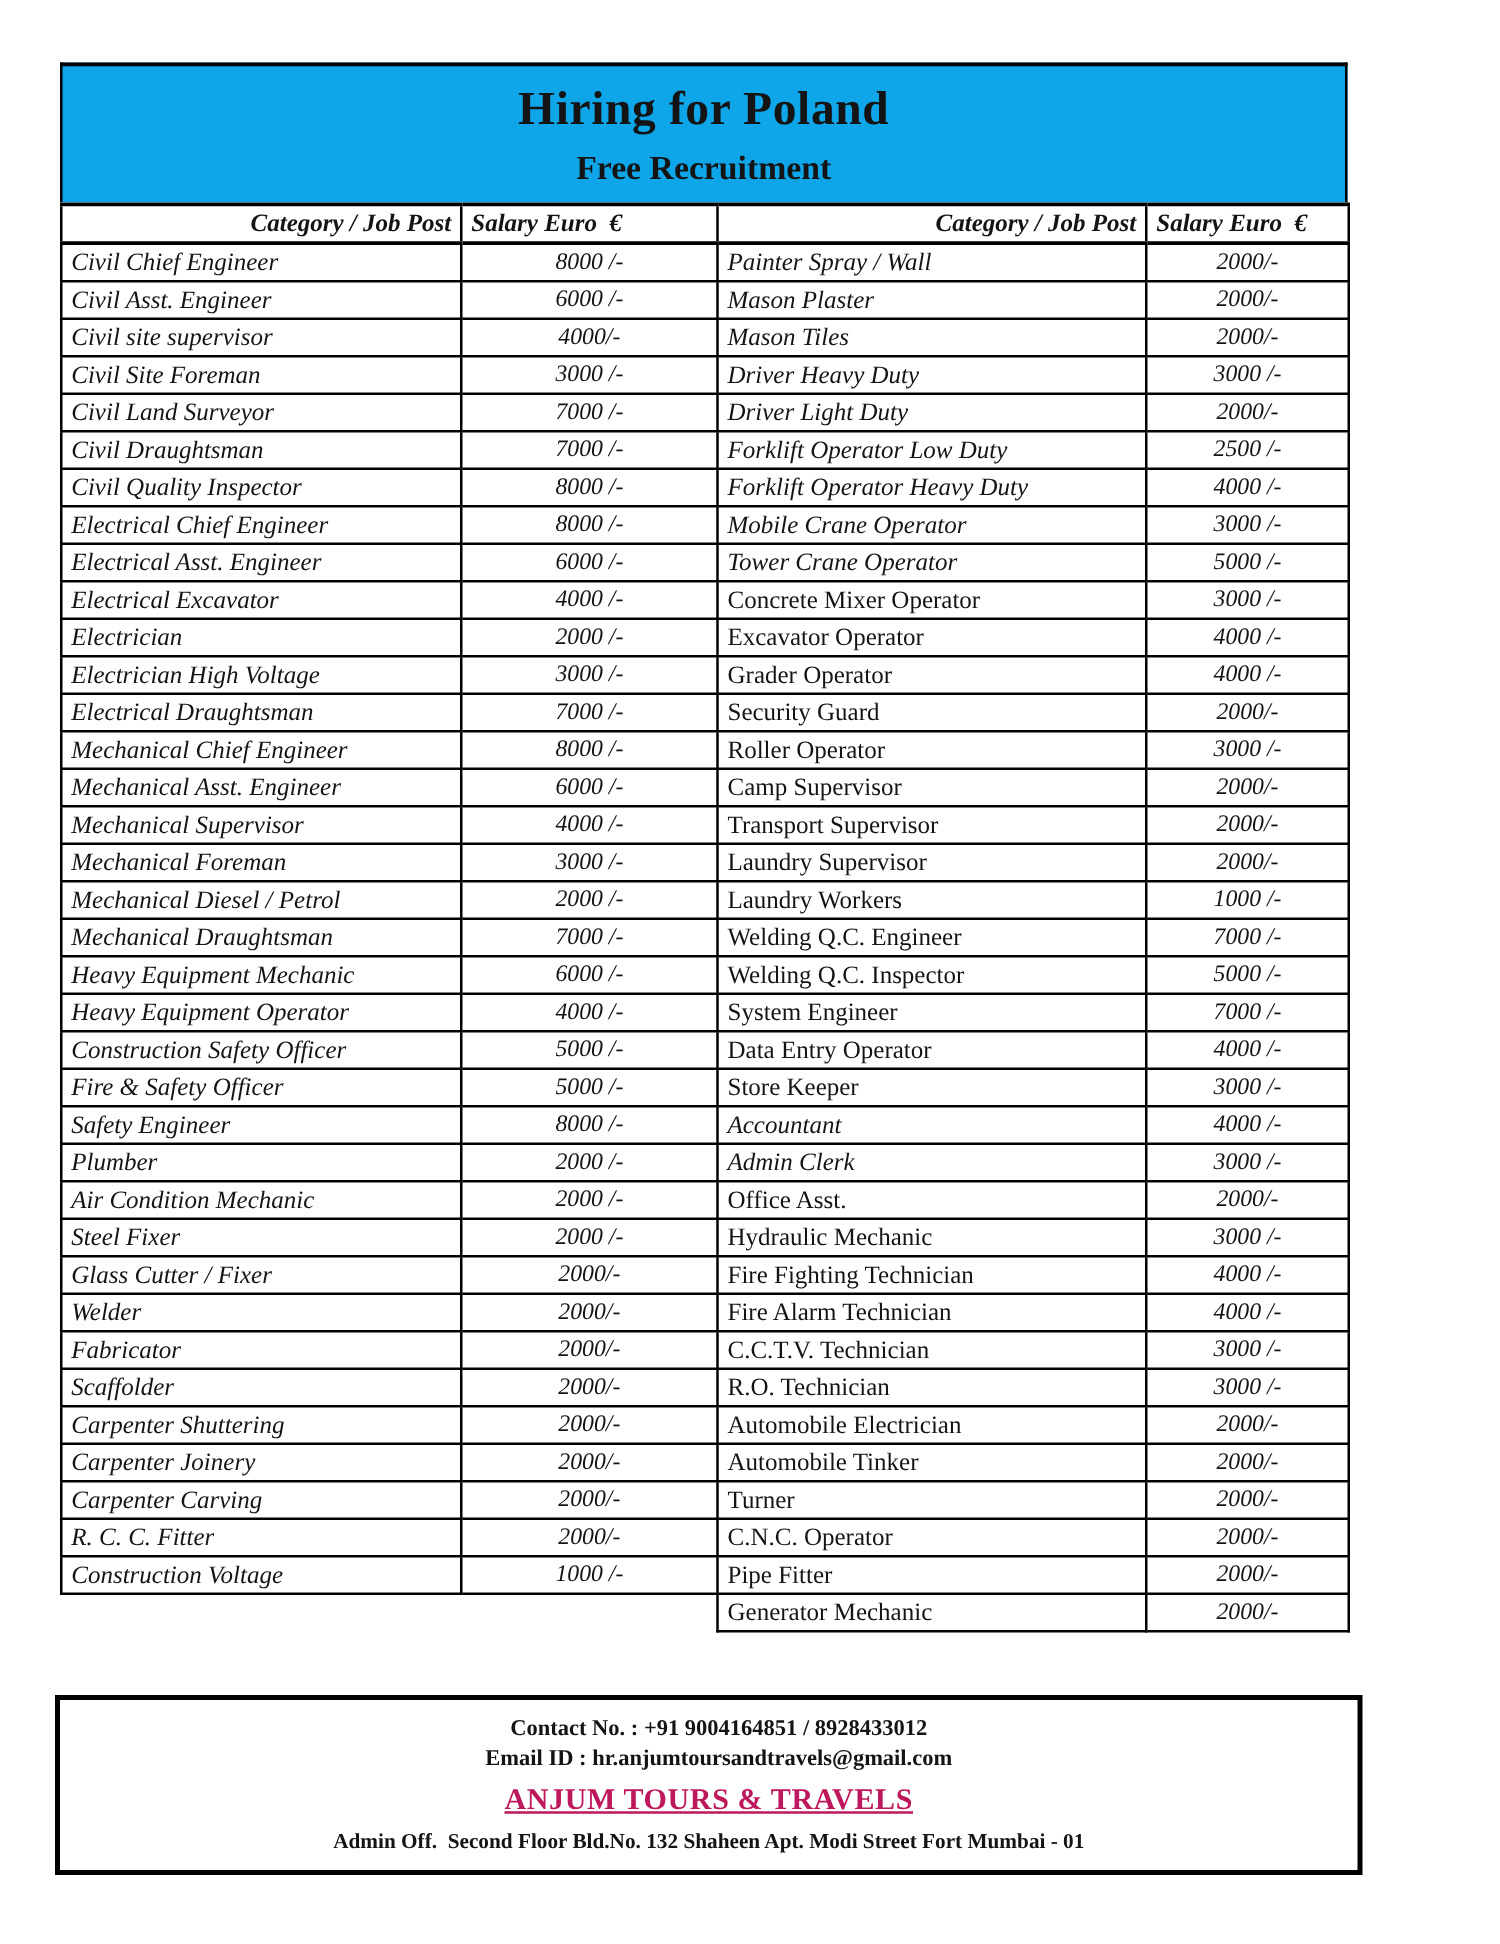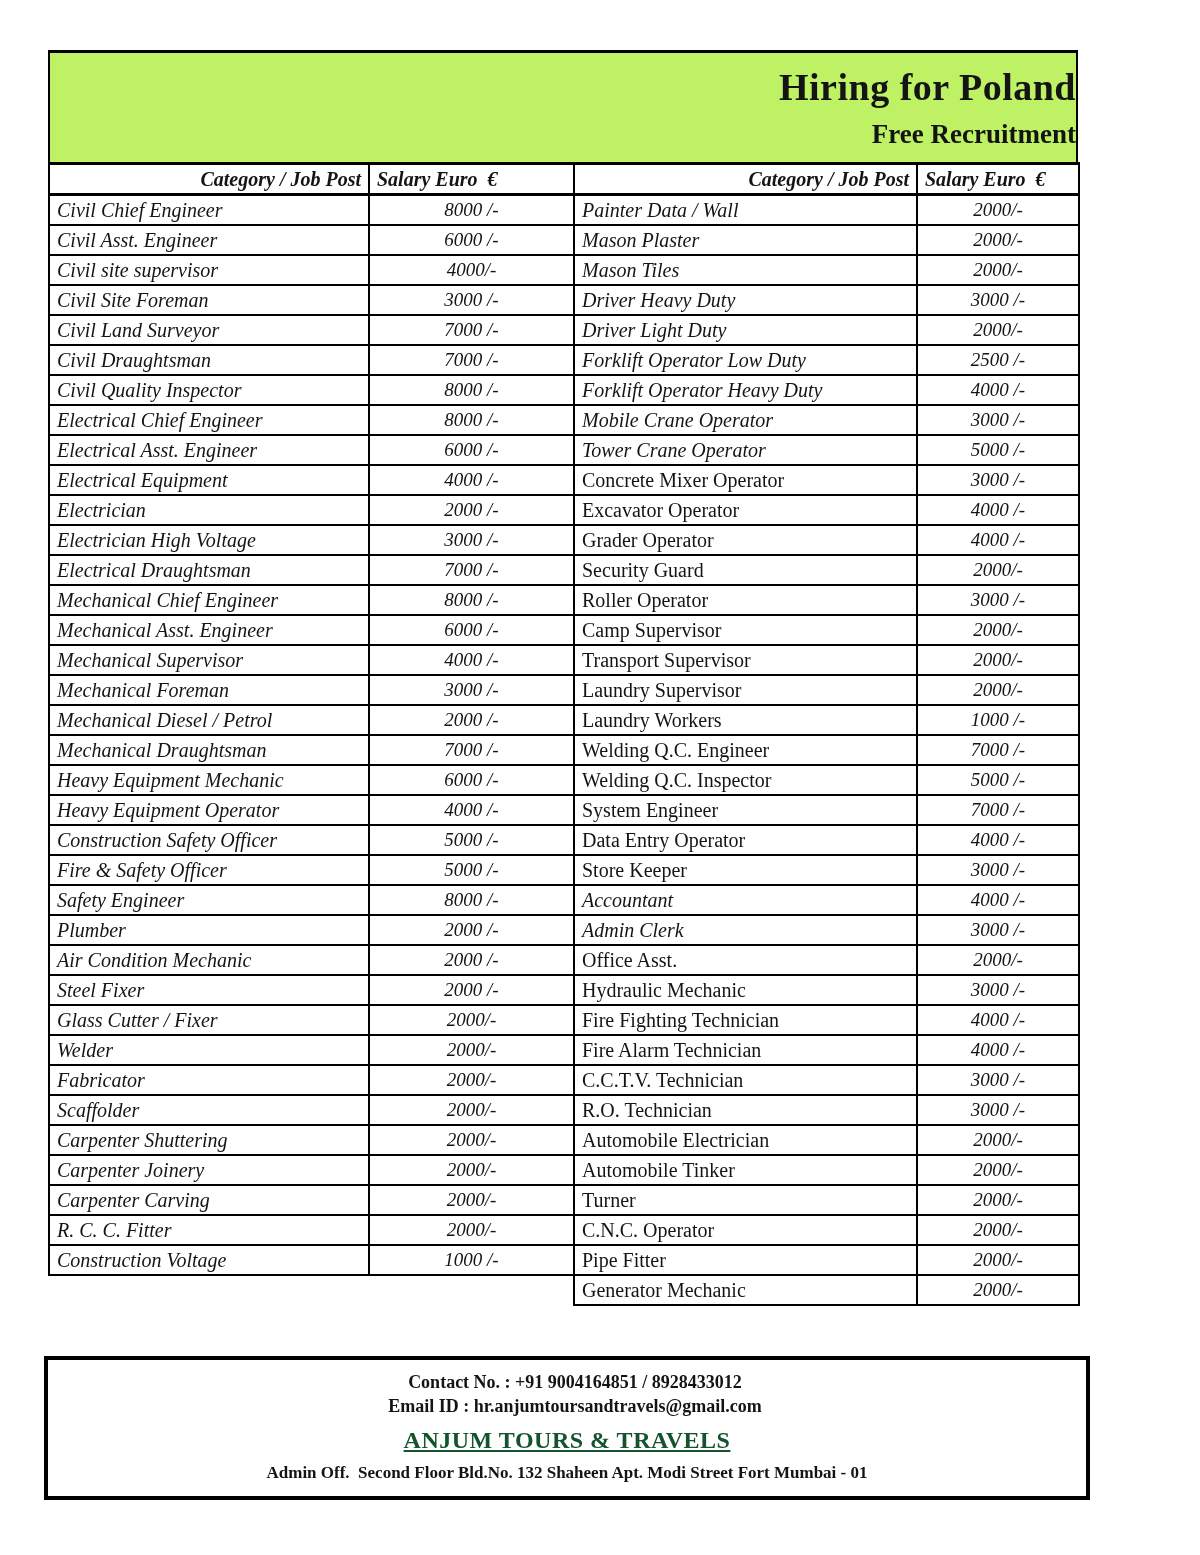--- a/index.html
+++ b/index.html
@@ -4,21 +4,21 @@
 <style>
   html,body { margin:0; padding:0; background:#ffffff; }
   .page {
     position:relative; width:1200px; height:1555px; background:#ffffff;
     font-family:"Liberation Serif", serif; color:#141414; overflow:hidden;
   }
   .doc { position:absolute; left:48px; top:50px; width:1030px; }
 
   .title-box {
     border:2px solid #000; border-top-width:3px; border-bottom:none;
-    text-align:right; padding:8px 0 12px 0; background:#bef264;
+    text-align:center; padding:8px 0 12px 0; background:#0ea5e9;
   }
   .title    { font-size:38px; font-weight:bold; margin:4px 0 10px 0; letter-spacing:0.5px; }
   .subtitle { font-size:27px; font-weight:bold; margin:0; }
 
   table.jobs { border-collapse:collapse; width:1030px; table-layout:fixed; background:#fff; }
   .jobs th, .jobs td {
     border:2px solid #000; padding:0 7px; height:28px;
     overflow:hidden; white-space:nowrap; vertical-align:middle;
   }
   .jobs th {
@@ -65,21 +65,21 @@
           <th>Category / Job Post</th>
           <th class="salary-h">Salary Euro  €</th>
           <th>Category / Job Post</th>
           <th class="salary-h">Salary Euro  €</th>
         </tr>
       </thead>
       <tbody>
           <tr>
             <td class="job it">Civil Chief Engineer</td>
             <td class="sal">8000 /-</td>
-            <td class="job it">Painter Data / Wall</td>
+            <td class="job it">Painter Spray / Wall</td>
             <td class="sal">2000/-</td>
           </tr>
           <tr>
             <td class="job it">Civil Asst. Engineer</td>
             <td class="sal">6000 /-</td>
             <td class="job it">Mason Plaster</td>
             <td class="sal">2000/-</td>
           </tr>
           <tr>
             <td class="job it">Civil site supervisor</td>
@@ -117,21 +117,21 @@
             <td class="job it">Mobile Crane Operator</td>
             <td class="sal">3000 /-</td>
           </tr>
           <tr>
             <td class="job it">Electrical Asst. Engineer</td>
             <td class="sal">6000 /-</td>
             <td class="job it">Tower Crane Operator</td>
             <td class="sal">5000 /-</td>
           </tr>
           <tr>
-            <td class="job it">Electrical Equipment</td>
+            <td class="job it">Electrical Excavator</td>
             <td class="sal">4000 /-</td>
             <td class="job up">Concrete Mixer Operator</td>
             <td class="sal">3000 /-</td>
           </tr>
           <tr>
             <td class="job it">Electrician</td>
             <td class="sal">2000 /-</td>
             <td class="job up">Excavator Operator</td>
             <td class="sal">4000 /-</td>
           </tr>
@@ -293,18 +293,18 @@
           </tr>
         </tbody>
     </table>
 
   </div>
 
   <div class="footer-box">
     <div class="f-line">Contact No. : +91 9004164851 / 8928433012</div>
     <div class="f-line">Email ID : hr.anjumtoursandtravels@gmail.com</div>
     <div>
-      <span class="f-company" style="color: #14532d;">ANJUM TOURS &amp; TRAVELS</span>
+      <span class="f-company" style="color: #be185d;">ANJUM TOURS &amp; TRAVELS</span>
     </div>
     <div class="f-address">Admin Off.  Second Floor Bld.No. 132 Shaheen Apt. Modi Street Fort Mumbai - 01</div>
   </div>
 
 </div>
 
 </body></html>

